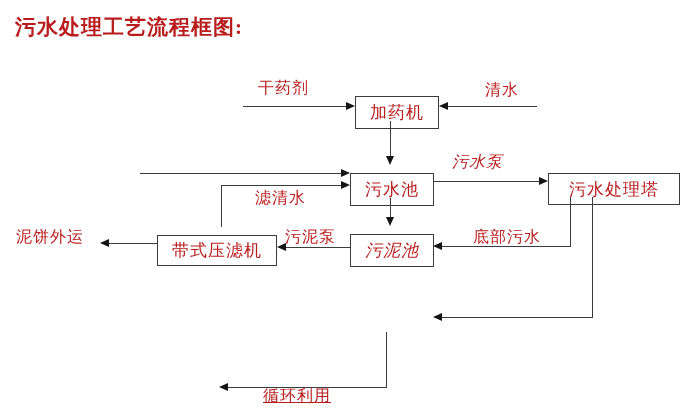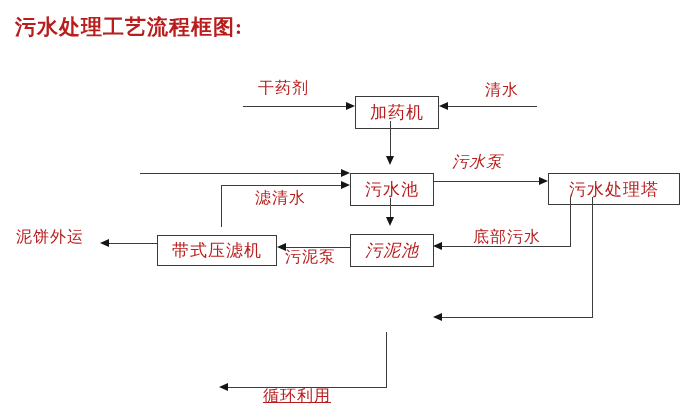--- a/index.html
+++ b/index.html
@@ -38,21 +38,21 @@
   <div class="node" style="left:350px;top:165px;width:84px;height:33px;">污水池</div>
   <div class="node" style="left:548px;top:165px;width:132px;height:32px;">污水处理塔</div>
   <div class="node" style="left:157px;top:227px;width:120px;height:31px;">带式压滤机</div>
   <div class="node" style="left:350px;top:226px;width:84px;height:33px;font-style:italic;">污泥池</div>
 
   <div class="lbl" style="left:258px;top:78px;">干药剂</div>
   <div class="lbl" style="left:477px;top:80px;margin-left:8px;">清水</div>
   <div class="lbl" style="left:452px;top:152px;font-style:italic;">污水泵</div>
   <div class="lbl" style="left:255px;top:188px;">滤清水</div>
   <div class="lbl" style="left:16px;top:227px;">泥饼外运</div>
-  <div class="lbl" style="left:285px;top:227px;margin-top:20px;">污泥泵</div>
+  <div class="lbl" style="left:285px;top:227px;">污泥泵</div>
   <div class="lbl" style="left:473px;top:227px;">底部污水</div>
   <div class="lbl" style="left:263px;top:386px;text-decoration:underline;">循环利用</div>
 
   <div class="hline" style="left:243px;top:106px;width:103px;"></div>
   <div class="arr arr-r" style="left:346px;top:102px;"></div>
 
   <div class="hline" style="left:448px;top:106px;width:89px;"></div>
   <div class="arr arr-l" style="left:439px;top:102px;"></div>
 
   <div class="vline" style="left:390px;top:121px;height:36px;"></div>

